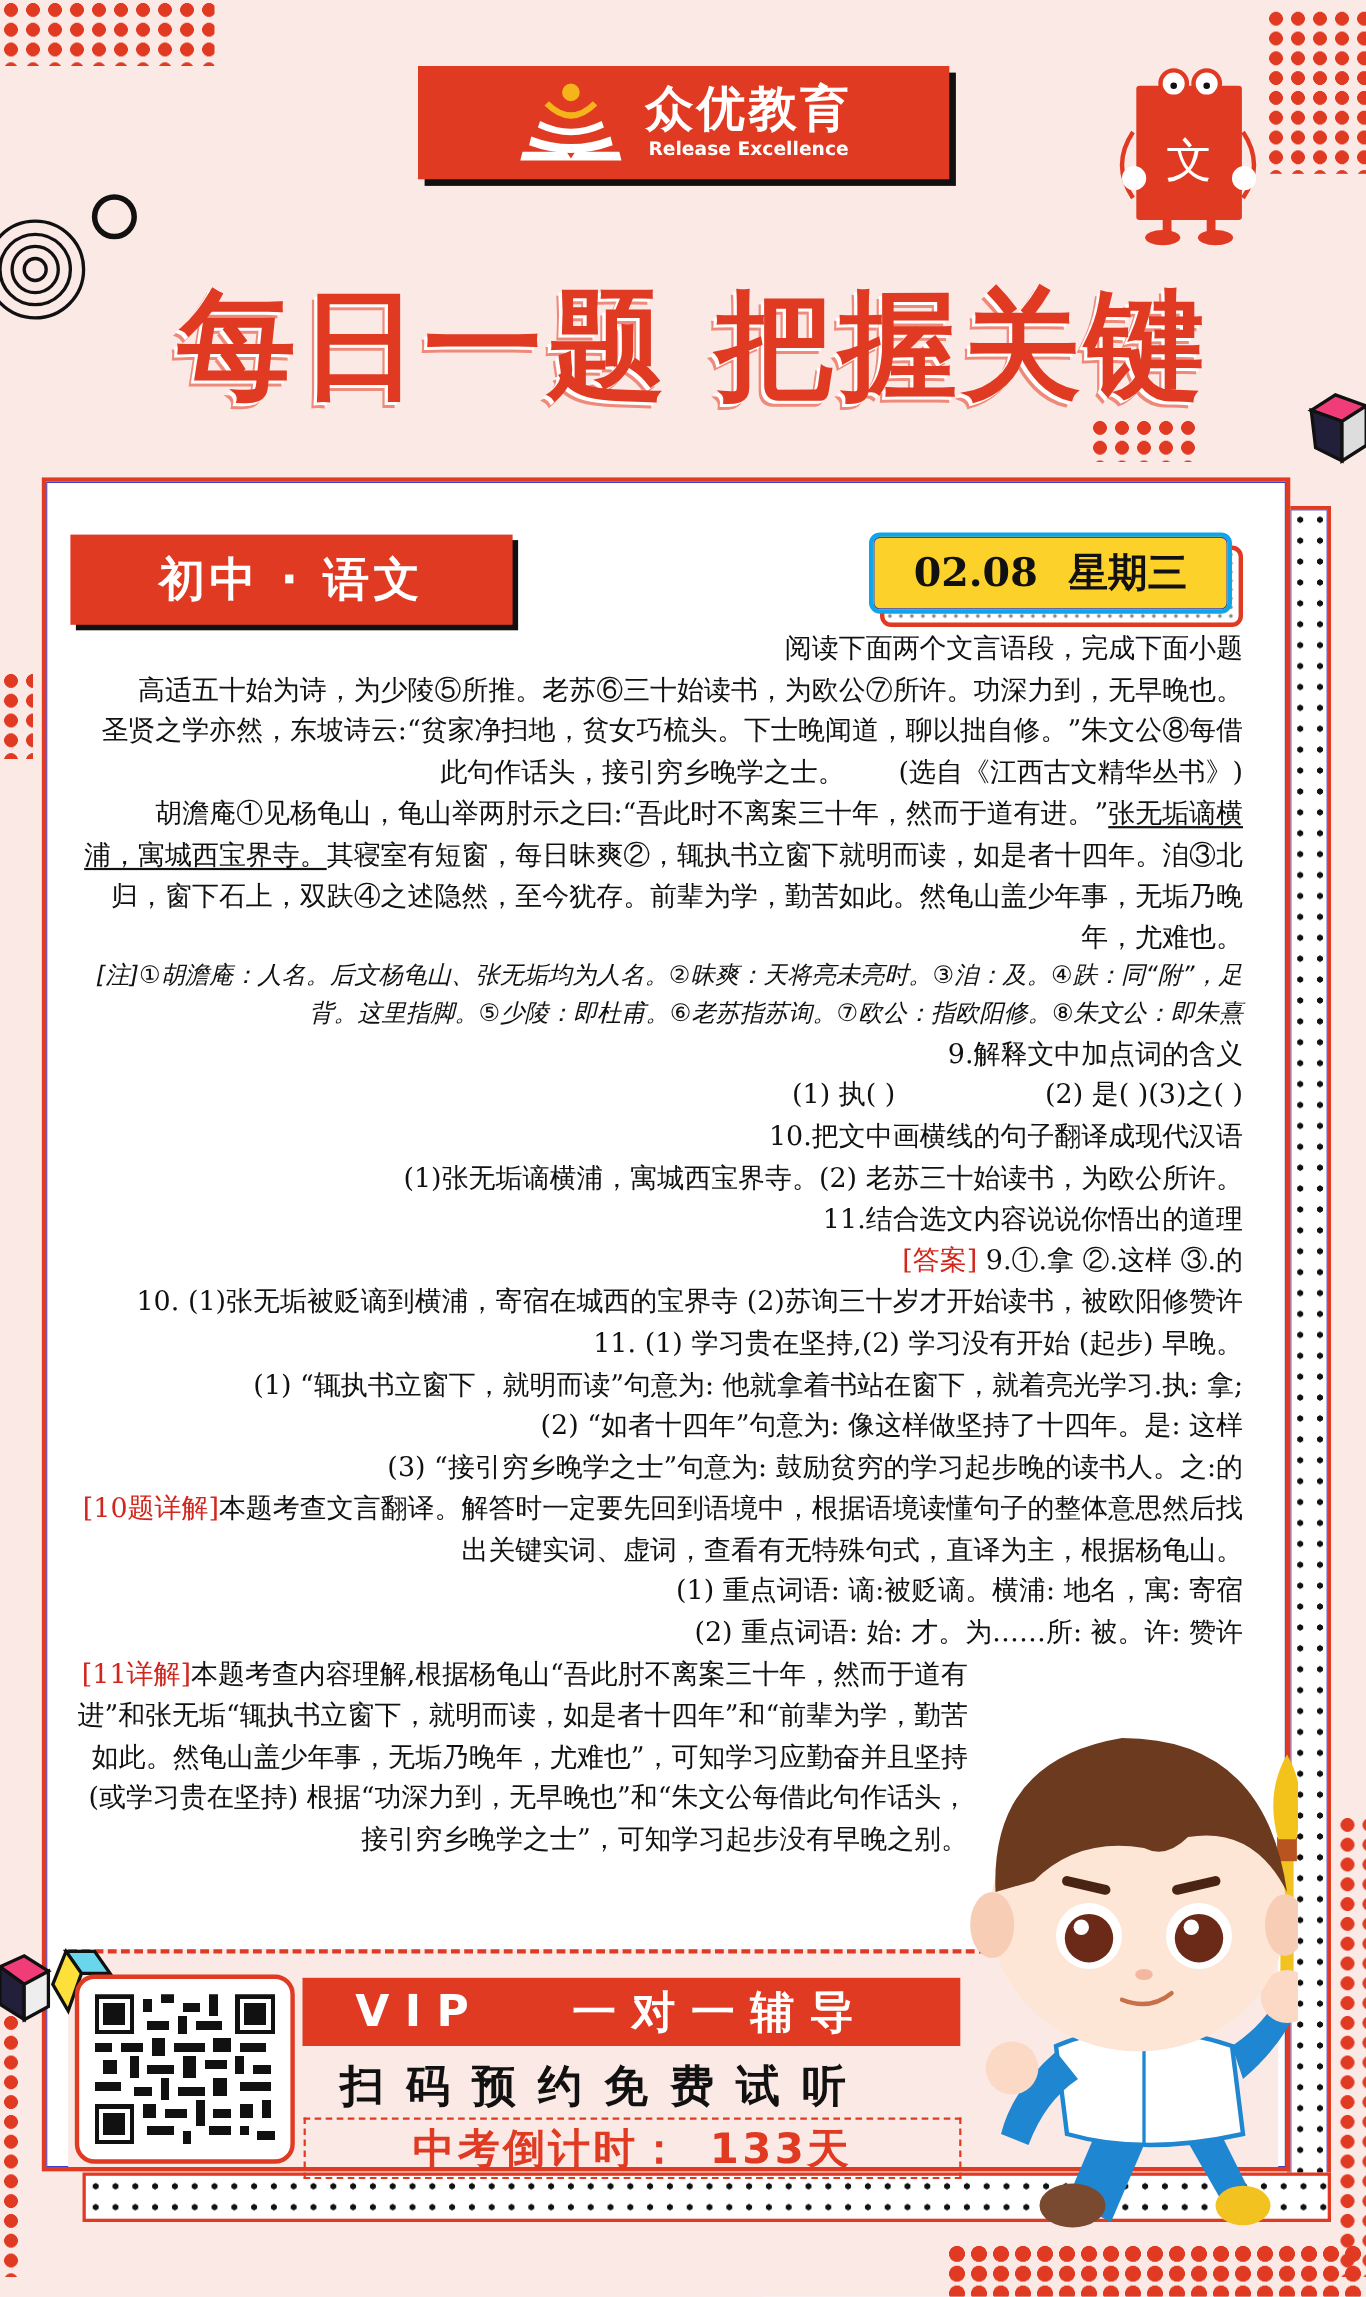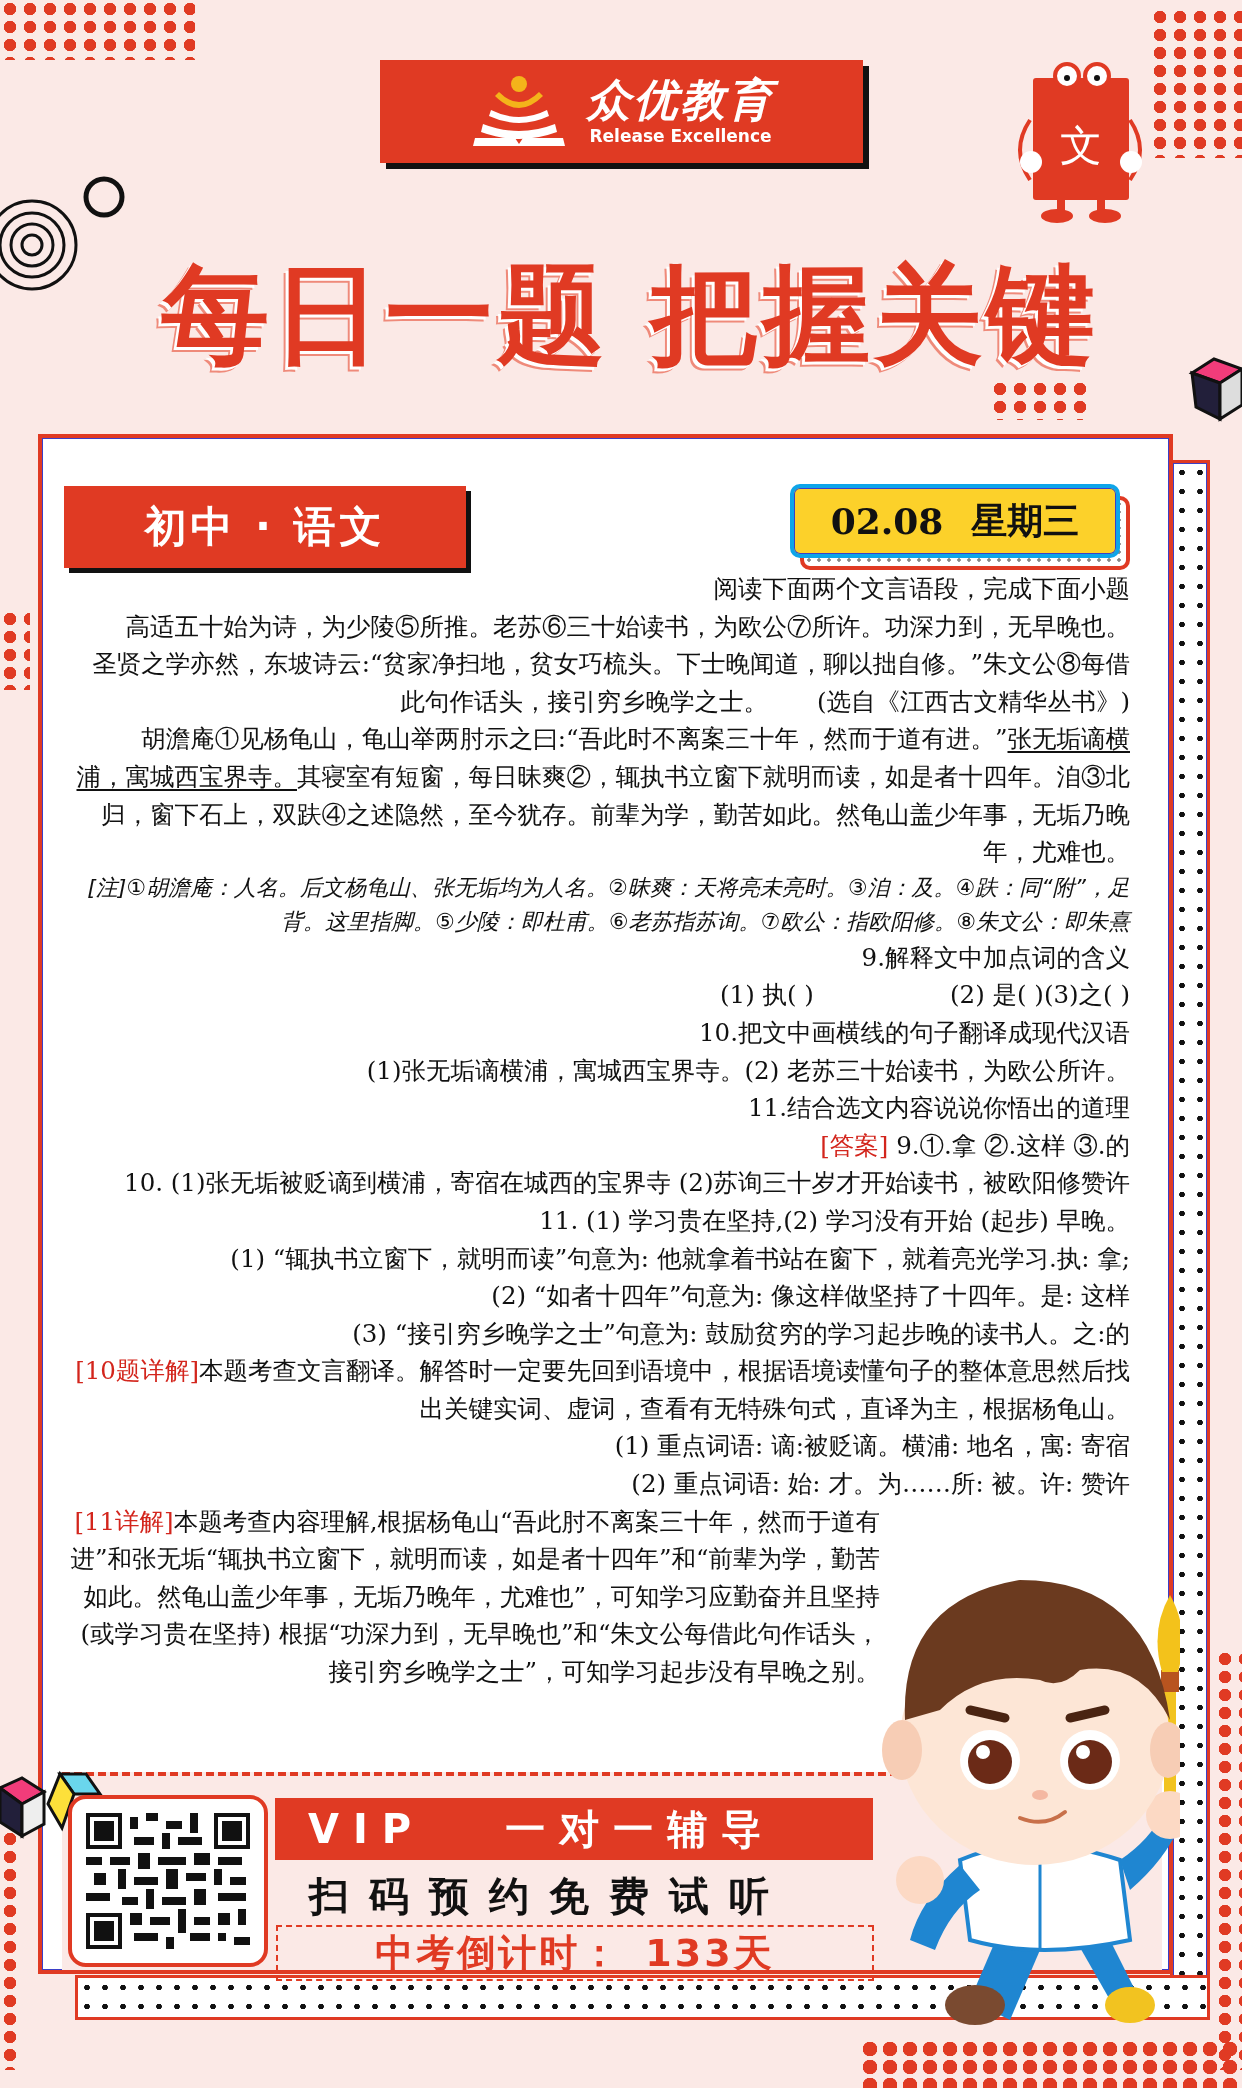--- a/index.html
+++ b/index.html
@@ -27,21 +27,21 @@
   }
   
   .logo-box {
     left: 380px; top: 60px; width: 483px; height: 103px;
     background: #e03a23;
     box-shadow: 6px 6px 0 #111;
     display: flex; align-items: center; justify-content: center; gap: 18px;
   }
   .logo-mark { width: 100px; height: 80px; position: relative; }
   .logo-text { color: #fff; text-align: center; }
-  .logo-cn { font-family: "DejaVu Sans", sans-serif; font-size: 44px; font-weight: bold; letter-spacing: 3px; line-height: 1; font-style: italic; }
+  .logo-cn { font-family: "DejaVu Sans", sans-serif; font-size: 44px; font-weight: bold; letter-spacing: 3px; line-height: 1; }
   .logo-en { font-family: "DejaVu Sans", sans-serif; font-size: 17px; font-weight: bold; margin-top: 4px; }
   
   .wen-mascot { left: 1005px; top: 60px; width: 150px; height: 165px; }
   
   .big-title {
     left: 150px; top: 250px; width: 960px; height: 130px;
     font-family: "DejaVu Sans", sans-serif;
     font-size: 108px; font-weight: bold; color: #e03a23;
     letter-spacing: 4px; white-space: nowrap;
     text-shadow: -3px 3px 0 #fff, -5px 5px 0 #ef8a7a;
@@ -100,21 +100,21 @@
   }
   .qr-frame {
     left: 68px; top: 1795px; width: 200px; height: 172px;
     border: 4px solid #e03a23; border-radius: 18px; background: #fff;
     padding: 14px;
   }
   .vip-bar {
     left: 275px; top: 1798px; width: 598px; height: 62px;
     background: #e03a23; color: #fff;
     font-family: "DejaVu Sans", sans-serif; font-weight: bold; font-size: 40px;
-    display: flex; align-items: center; padding-left: 33px; letter-spacing: 14px;
+    display: flex; align-items: center; padding-left: 48px; letter-spacing: 14px;
   }
   .vip-bar .gap { width: 80px; display: inline-block; }
   .scan-text {
     left: 275px; top: 1866px; width: 600px; height: 60px;
     font-family: "DejaVu Sans", sans-serif; font-weight: bold; font-size: 40px;
     color: #111; letter-spacing: 20px; display: flex; align-items: center; padding-left: 34px;
   }
   .countdown {
     left: 276px; top: 1925px; width: 598px; height: 56px;
     border: 2px dashed #e03a23;

